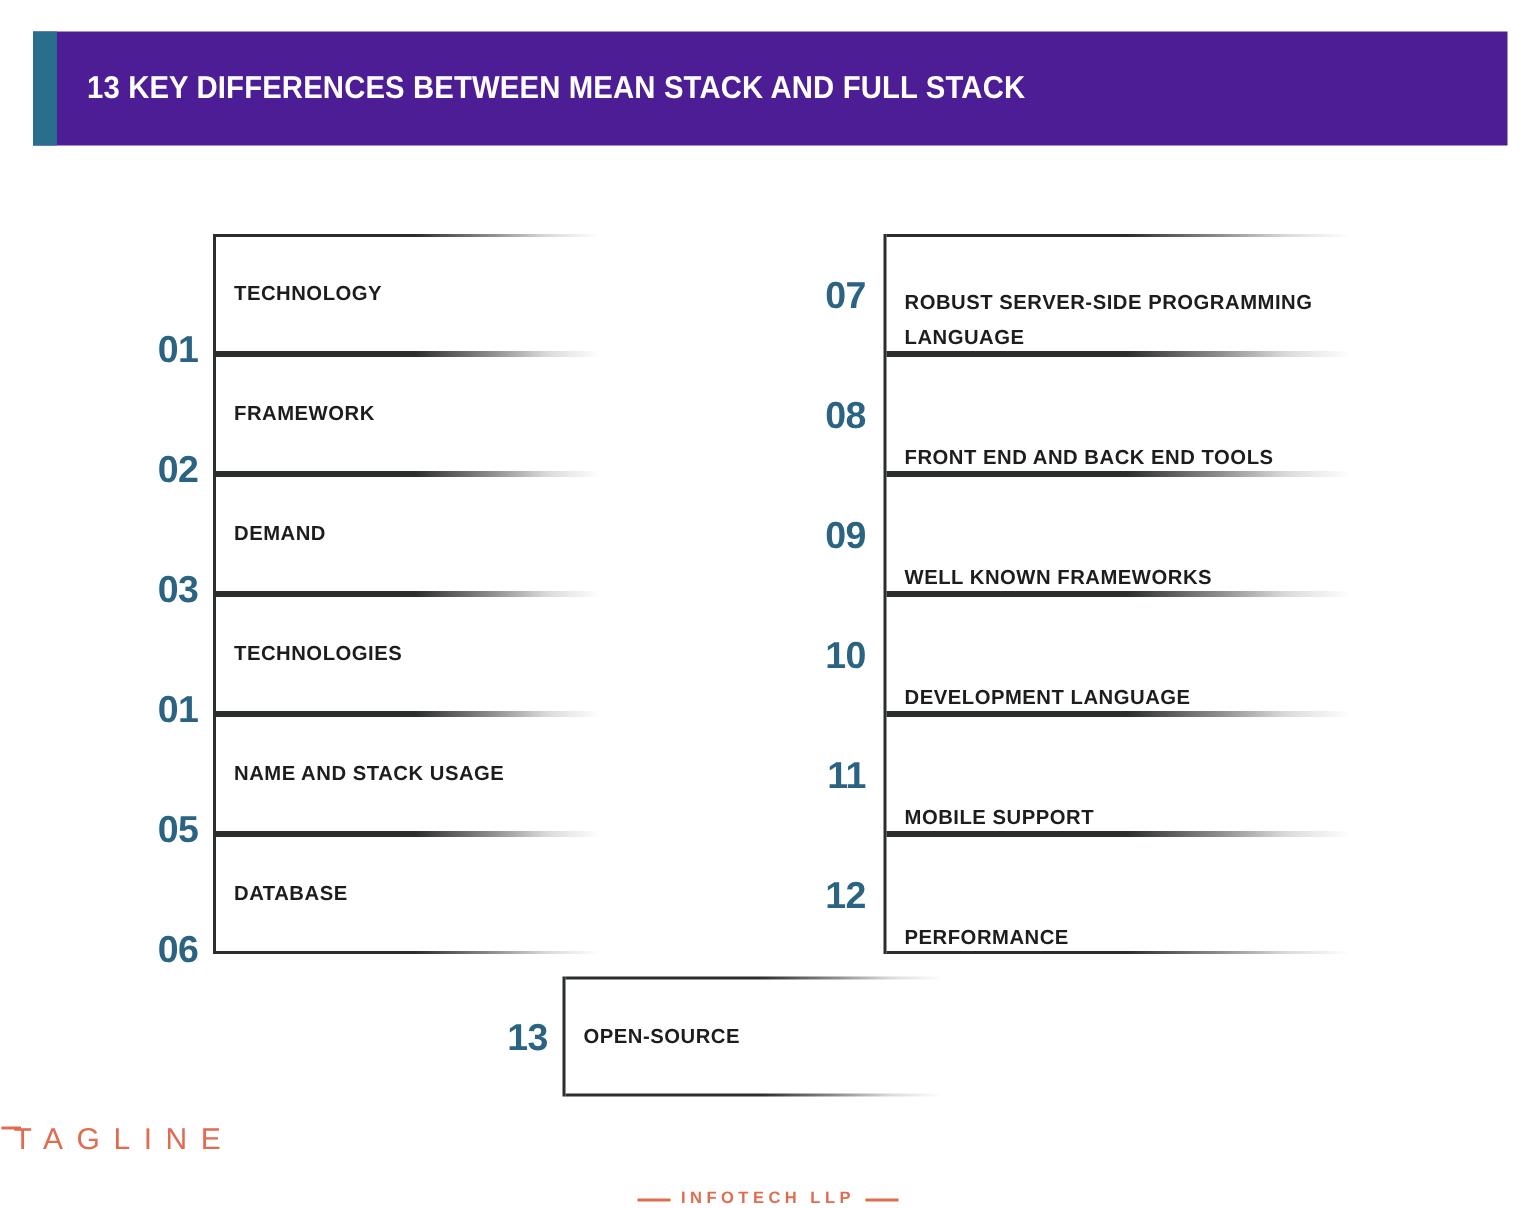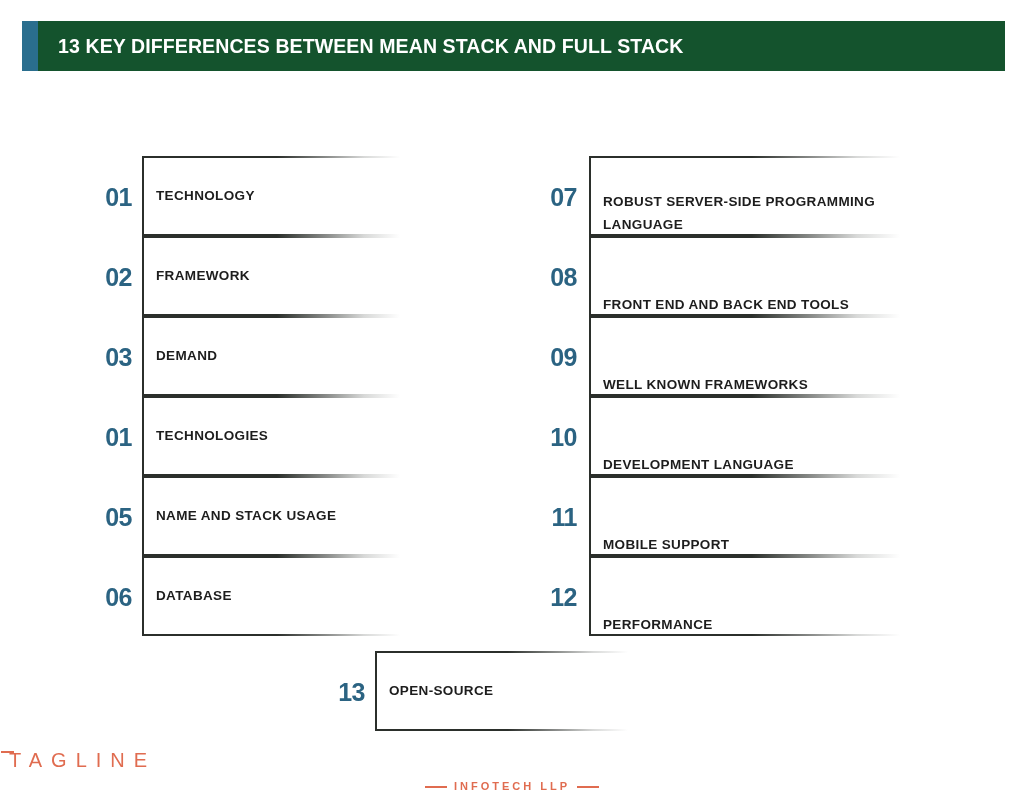--- a/index.html
+++ b/index.html
@@ -16,22 +16,22 @@
     overflow: hidden;
     -webkit-font-smoothing: antialiased;
   }
 
   
   #header-bar {
     position: absolute;
     left: 22px;
     top: 21px;
     width: 983px;
-    height: 50px;
-    background: #14532d;
+    height: 76px;
+    background: #4c1d95;
     display: flex;
     align-items: center;
   }
   #header-accent {
     position: absolute;
     left: 0;
     top: 0;
     width: 16px;
     height: 100%;
     background: #2a6e8e;
@@ -98,21 +98,21 @@
     font-weight: bold;
     color: #1d1d1d;
     letter-spacing: 0.35px;
     text-transform: uppercase;
     line-height: 1.72;
     padding-left: 12px;
     padding-right: 8px;
   }
 
   
-  .col-left .item-number { left: 92px; width: 40px; }
+  .col-left .item-number { left: 92px; width: 40px; margin-top: 36px; }
   .col-left .item-box    { left: 142px; width: 258px; }
 
   
   .col-right .item-number { left: 537px; width: 40px; }
   .col-right .item-box    { left: 589px; width: 311px; align-items: flex-end; }
 
   
   .row-13 .item-number { left: 325px; width: 40px; }
   .row-13 .item-box    { left: 375px; width: 253px; }
 
@@ -137,21 +137,21 @@
   }
   #logo-tee-bar {
     position: absolute;
     left: 1px;
     top: 1px;
     width: 13px;
     height: 2px;
     background: #e06c50;
   }
   #logo-subline {
-    margin-top: 11px;
+    margin-top: 24px;
     font-size: 11px;
     font-weight: bold;
     letter-spacing: 3px;
     display: flex;
     align-items: center;
     justify-content: center;
     gap: 7px;
   }
   #logo-subline .rule {
     display: inline-block;

